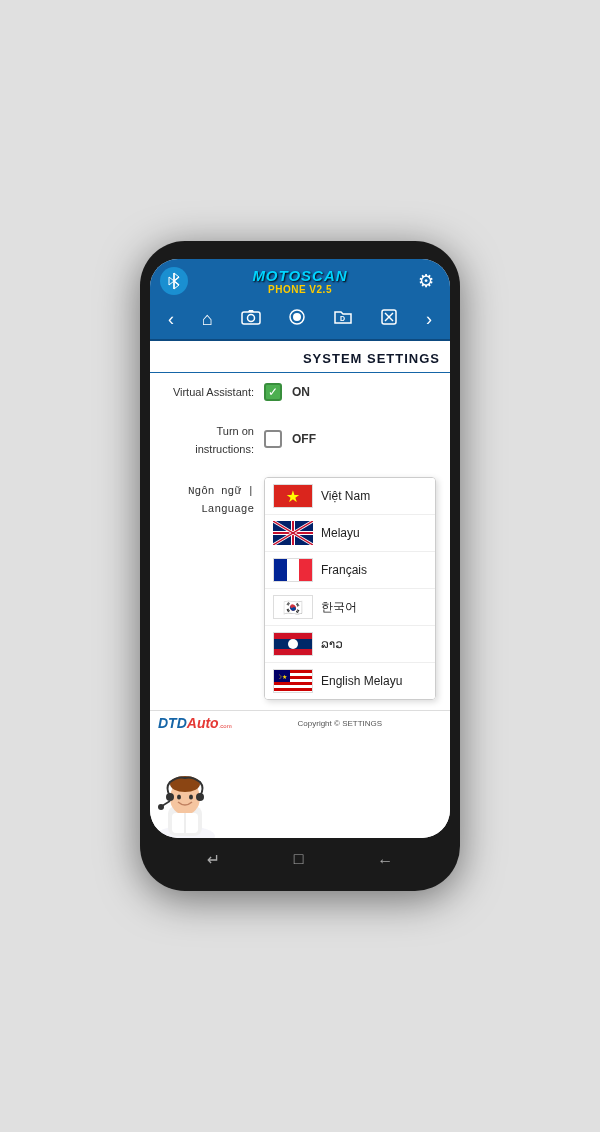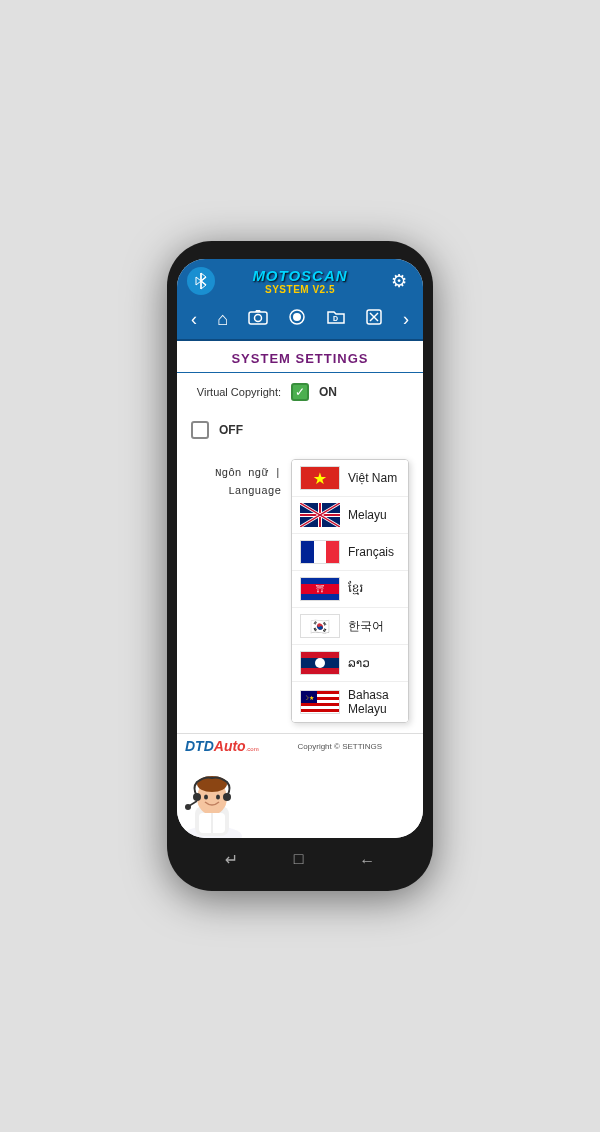--- a/index.html
+++ b/index.html
@@ -5,21 +5,21 @@
     * { box-sizing: border-box; margin: 0; padding: 0; }
     body {
       background: #e0e0e0;
       display: flex;
       justify-content: center;
       align-items: center;
       min-height: 100vh;
       font-family: Arial, sans-serif;
     }
     .phone-outer {
-      width: 266px;
+      width: 320px;
       height: 650px;
       background: #1a1a1a;
       border-radius: 45px;
       padding: 18px 10px;
       box-shadow: 0 8px 40px rgba(0,0,0,0.5);
       display: flex;
       flex-direction: column;
       position: relative;
     }
     .phone-inner {
@@ -82,24 +82,24 @@
       font-size: 18px;
       cursor: pointer;
       padding: 2px 6px;
     }
     
     .page-title-section {
       padding: 10px 10px 6px;
       border-bottom: 1px solid #1565a7;
     }
     .page-title {
-      text-align: center;
+      text-align: right;
       font-size: 13px;
       font-weight: bold;
-      color: #701a75;
+      color: #0f172a;
       letter-spacing: 1px;
     }
     
     .content-area {
       flex: 1;
       overflow-y: auto;
       background: #fff;
       position: relative;
     }
     .settings-row {
@@ -252,21 +252,21 @@
       <div class="bluetooth-icon">
         <svg width="14" height="18" viewBox="0 0 14 18" fill="white">
           <path d="M7 1 L12 5 L7 9 L12 13 L7 17 L7 9 L2 13 L2 5 L7 9 Z" stroke="white" stroke-width="1" fill="none"></path>
           <line x1="7" y1="1" x2="7" y2="17" stroke="white" stroke-width="1.5"></line>
           <line x1="7" y1="9" x2="12" y2="5" stroke="white" stroke-width="1.5"></line>
           <line x1="7" y1="9" x2="12" y2="13" stroke="white" stroke-width="1.5"></line>
         </svg>
       </div>
       <div class="app-title">
         <div class="motoscan">MOTOSCAN</div>
-        <div class="phone-v">SYSTEM V2.5</div>
+        <div class="phone-v">PHONE V2.5</div>
       </div>
       <div class="gear-icon">⚙</div>
     </div>
 
     <div class="nav-bar">
       <span class="nav-icon">‹</span>
       <span class="nav-icon">⌂</span>
       <span class="nav-icon">
         <svg width="20" height="16" viewBox="0 0 20 16" fill="white">
           <rect x="1" y="3" width="18" height="12" rx="2" fill="none" stroke="white" stroke-width="1.5"></rect>
@@ -296,26 +296,29 @@
       <span class="nav-icon">›</span>
     </div>
 
     <div class="page-title-section">
       <div class="page-title">SYSTEM SETTINGS</div>
     </div>
 
     <div class="content-area">
 
       <div class="settings-row">
-        <span class="settings-label">Virtual Copyright:</span>
+        <span class="settings-label">Virtual Assistant:</span>
         <div class="checkbox-green">✓</div>
         <span class="toggle-label">ON</span>
       </div>
 
       <div class="settings-row">
+        <div style="min-width:90px; text-align:right;">
+          <span class="settings-label" style="min-width:unset;">Turn on<br>instructions:</span>
+        </div>
         <div class="checkbox-empty"></div>
         <span class="toggle-label">OFF</span>
       </div>
 
       <div class="settings-row" style="align-items:flex-start;">
         <div style="min-width:90px; text-align:right; padding-top:4px;font-family:Liberation Mono, monospace;">
           <span class="settings-label" style="min-width:unset;">Ngôn ngữ |<br>Language</span>
         </div>
         <div class="lang-dropdown">
 
@@ -345,30 +348,20 @@
           <div class="lang-item">
             <div class="flag flag-fr">
               <div class="fr-blue"></div>
               <div class="fr-white"></div>
               <div class="fr-red"></div>
             </div>
             <span class="lang-name">Français</span>
           </div>
 
 
-          <div class="lang-item">
-            <div class="flag" style="display:flex; flex-direction:column; overflow:hidden;">
-              <div class="kh-stripe-top"></div>
-              <div class="kh-stripe-mid">
-                  <span class="kh-temple">⛩</span>
-                </div>
-              <div class="kh-stripe-bot"></div>
-            </div>
-            <span class="lang-name">ខ្មែរ</span>
-          </div>
 
           <div class="lang-item">
             <div class="flag flag-kr">
               <span style="font-size:16px;">🇰🇷</span>
             </div>
             <span class="lang-name">한국어</span>
           </div>
 
           <div class="lang-item">
             <div class="flag" style="display:flex; flex-direction:column;">
@@ -388,21 +381,21 @@
               <div style="background:#CC0001; height:3px;"></div>
               <div style="background:#fff; height:3px;"></div>
               <div style="background:#CC0001; height:3px;"></div>
               <div style="background:#fff; height:3px;"></div>
               <div style="background:#CC0001; height:3px;"></div>
               <div style="background:#fff; height:3px;"></div>
               <div style="position:absolute; top:0; left:0; width:16px; height:12px; background:#010066; display:flex; align-items:center; justify-content:center;">
                 <span style="color:#FFD700; font-size:6px;">☽★</span>
               </div>
             </div>
-            <span class="lang-name">Bahasa Melayu</span>
+            <span class="lang-name">English Melayu</span>
           </div>
 
         </div>
       </div>
 
       <div class="agent-img">
         <svg width="70" height="70" viewBox="0 0 70 70">
 
           <ellipse cx="35" cy="68" rx="30" ry="10" fill="#dde" opacity="0.3"></ellipse>
 

